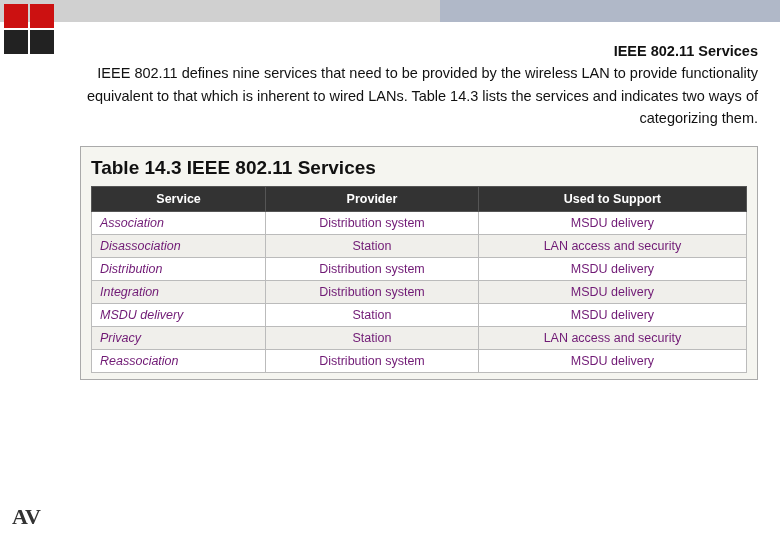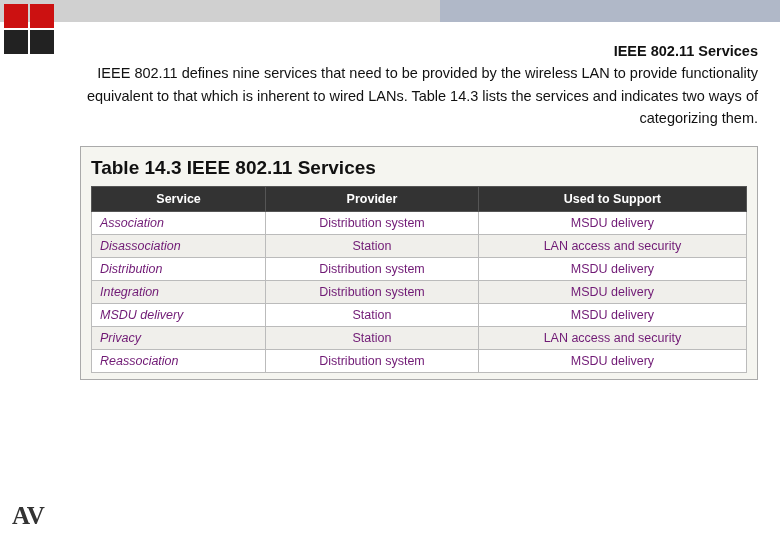--- a/index.html
+++ b/index.html
@@ -99,21 +99,21 @@
     tbody td:first-child {
       text-align: left;
       font-style: italic;
     }
 
     
     .bottom-logo {
       position: absolute;
       bottom: 10px;
       left: 12px;
-      font-size: 25px;
+      font-size: 22px;
       font-weight: bold;
       color: #333;
       font-family: serif;
     }
 
     
     .red-squares {
       position: absolute;
       top: 0;
       left: 0;

